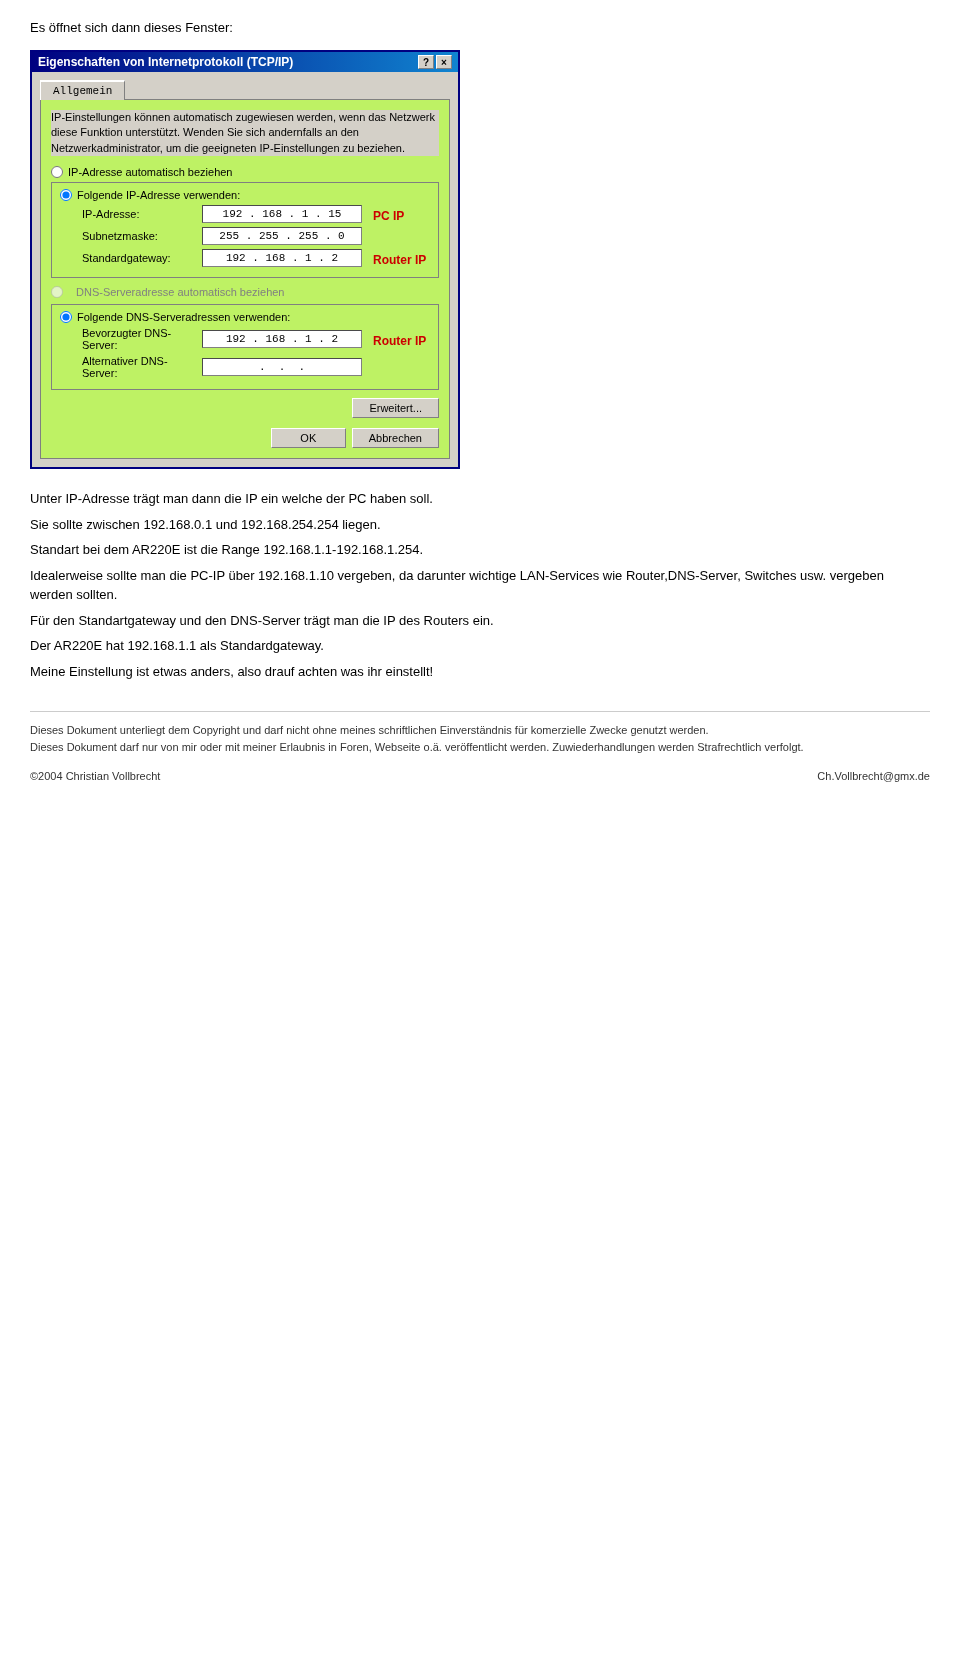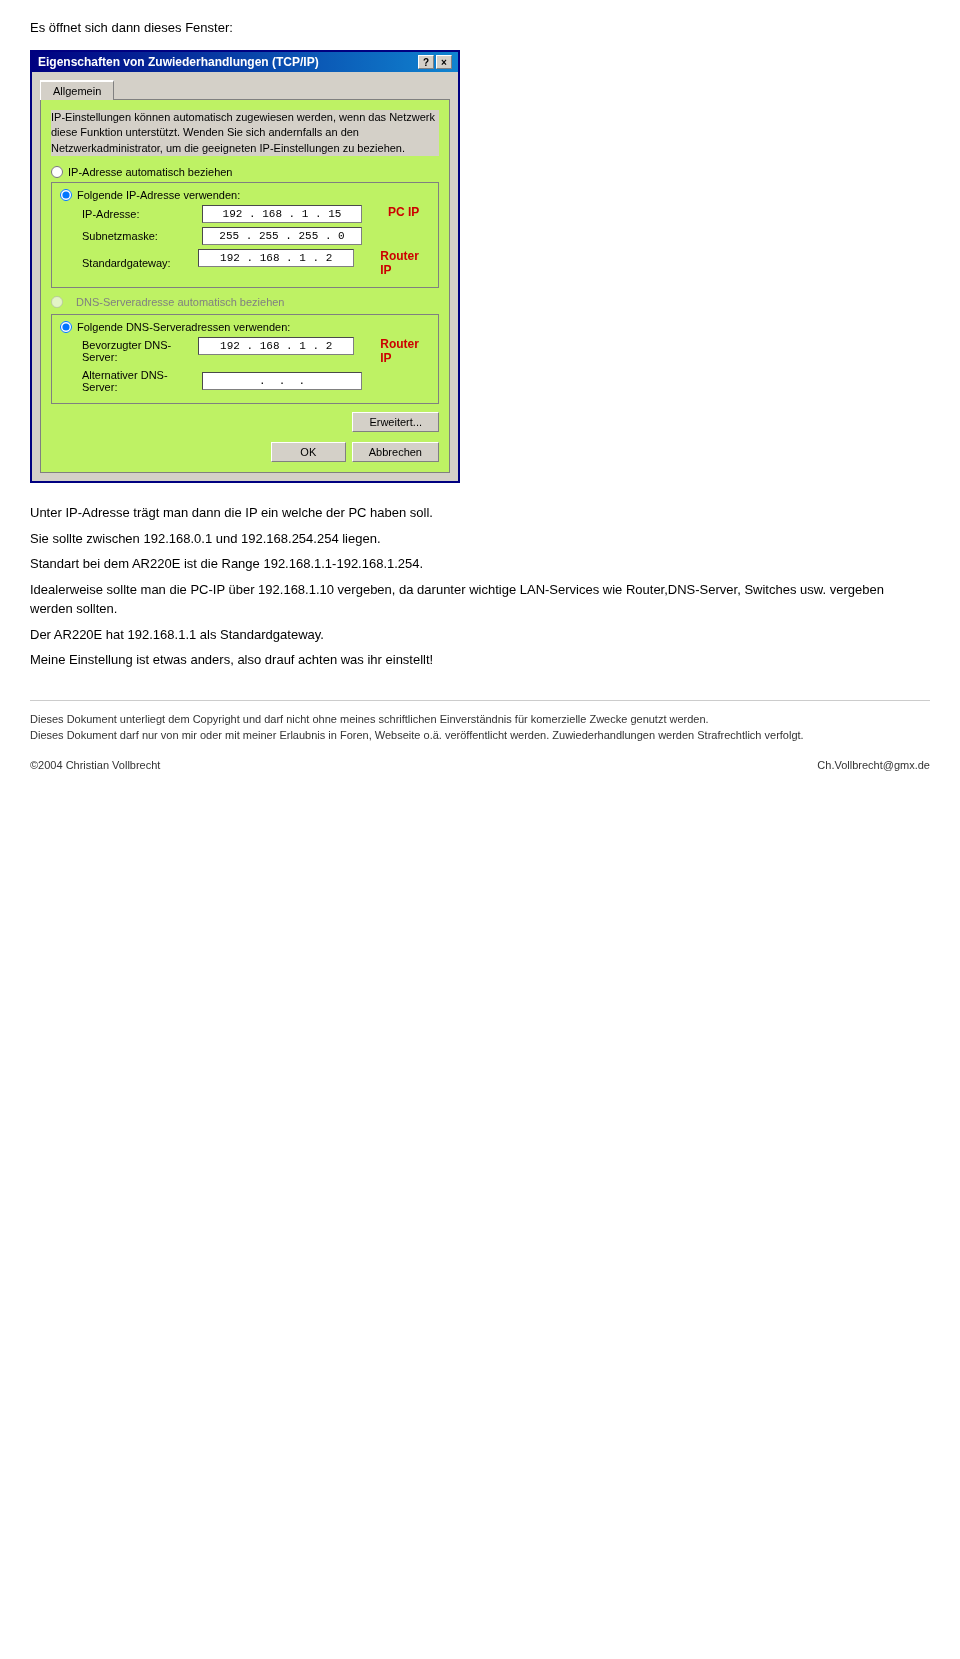--- a/index.html
+++ b/index.html
@@ -64,20 +64,21 @@
     }
 
     .dialog-body {
       padding: 8px;
     }
 
     
     .tab-row {
       display: flex;
       margin-bottom: -1px;
+      font-family: Liberation Mono, monospace;
     }
 
     .tab {
       background: #d4d0c8;
       border: 1px solid #808080;
       border-bottom: none;
       padding: 3px 12px;
       font-size: 11px;
       cursor: pointer;
       position: relative;
@@ -134,22 +135,22 @@
     }
 
     .field-label {
       width: 120px;
       font-size: 11px;
       color: #000;
     }
 
     .ip-field {
       display: flex;
-      align-items: flex-start;
-      gap: 18px;
+      align-items: flex-end;
+      gap: 3px;
     }
 
     .ip-input {
       background: #ffffff;
       border: 1px solid #808080;
       border-top-color: #4a4a4a;
       border-left-color: #4a4a4a;
       width: 160px;
       height: 18px;
       padding: 1px 4px;
@@ -231,21 +232,21 @@
   </style>
 </head>
 <body>
 
 <p class="intro-text">Es öffnet sich dann dieses Fenster:</p>
 
 <div class="dialog-wrapper">
   <div class="dialog-box">
 
     <div class="dialog-titlebar">
-      <span>Eigenschaften von Zuwiederhandlungen (TCP/IP)</span>
+      <span>Eigenschaften von Internetprotokoll (TCP/IP)</span>
       <div class="titlebar-buttons">
         <div class="titlebar-btn">?</div>
         <div class="titlebar-btn">×</div>
       </div>
     </div>
 
     <div class="dialog-body">
 
       <div class="tab-row">
         <div class="tab active">
@@ -332,20 +333,21 @@
       </div>
     </div>
   </div>
 </div>
 
 <div class="body-text">
   <p>Unter IP-Adresse trägt man dann die IP ein welche der PC haben soll.</p>
   <p>Sie sollte zwischen 192.168.0.1 und 192.168.254.254 liegen.</p>
   <p>Standart bei dem AR220E ist die Range 192.168.1.1-192.168.1.254.</p>
   <p>Idealerweise sollte man die PC-IP über 192.168.1.10 vergeben, da darunter wichtige LAN-Services wie Router,DNS-Server, Switches usw. vergeben werden sollten.</p>
+  <p>Für den Standartgateway und den DNS-Server trägt man die IP des Routers ein.</p>
   <p>Der AR220E hat 192.168.1.1 als Standardgateway.</p>
   <p>Meine Einstellung ist etwas anders, also drauf achten was ihr einstellt!</p>
 </div>
 
 <div class="footer">
   <p>Dieses Dokument unterliegt dem Copyright und darf nicht ohne meines schriftlichen Einverständnis für komerzielle Zwecke genutzt werden.</p>
   <p>Dieses Dokument darf nur von mir oder mit meiner Erlaubnis in Foren, Webseite o.ä. veröffentlicht werden. Zuwiederhandlungen werden Strafrechtlich verfolgt.</p>
   <div class="footer-bottom">
     <span>©2004 Christian Vollbrecht</span>
     <span>Ch.Vollbrecht@gmx.de</span>

